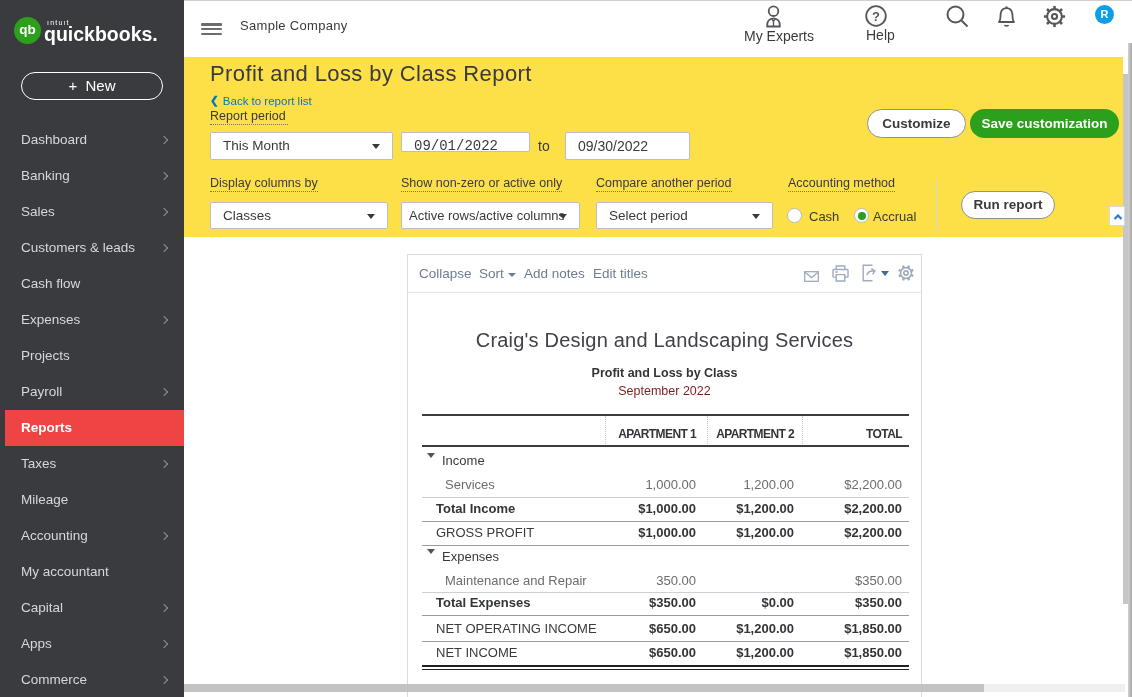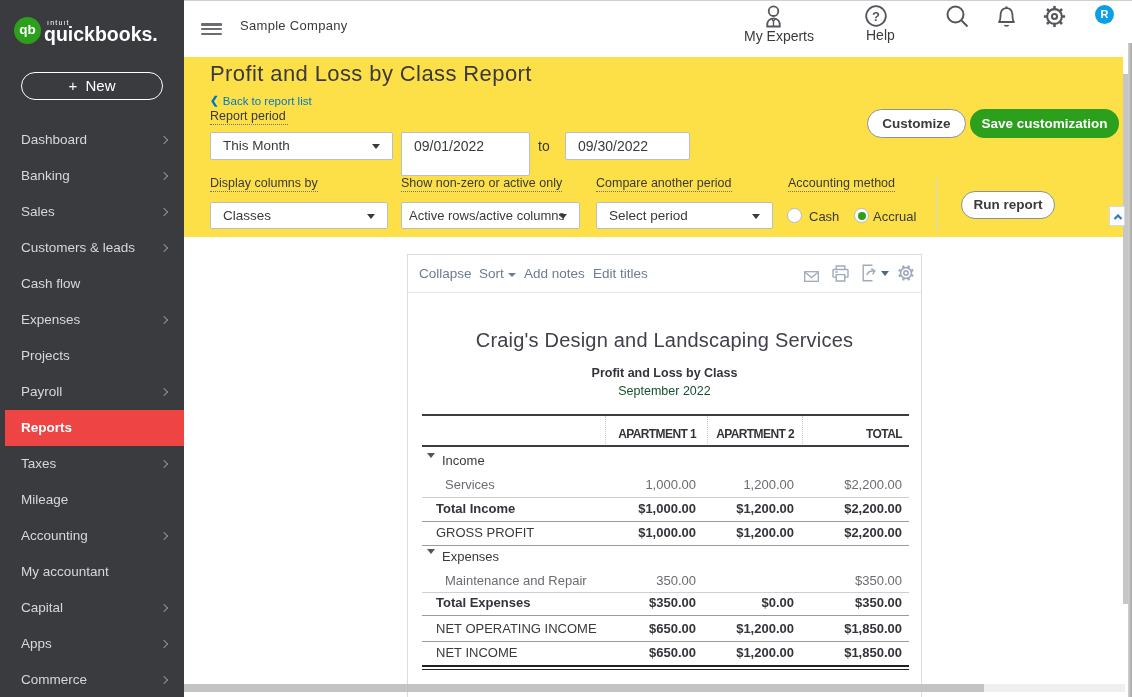--- a/index.html
+++ b/index.html
@@ -46,21 +46,21 @@
   .radio.on::after { content:""; position:absolute; left:2.5px; top:2.5px; width:8px; height:8px; border-radius:50%; background:#2ca01c; }
   #divider { position:absolute; left:752px; top:122px; width:1px; height:53px; background:#d5d8dd; }
 
   
   #reportarea { position:absolute; left:184px; top:237px; width:948px; height:460px; background:#fff; }
   #card { position:absolute; left:223px; top:17px; width:515px; height:446px; background:#fff; border:1px solid #d8dce2; }
   #cardbar { position:absolute; left:0; top:0; width:100%; height:38px; border-bottom:1px solid #e3e6ea; }
   .cblink { position:absolute; top:11px; color:#6d7c92; font-size:13.5px; }
   #rtitle { position:absolute; left:0; top:74px; width:100%; text-align:center; font-size:20px; color:#40414a; letter-spacing:0.2px; }
   #rsub { position:absolute; left:0; top:111px; width:100%; text-align:center; font-size:12.5px; font-weight:bold; color:#33343a; }
-  #rdate { position:absolute; left:0; top:129px; width:100%; text-align:center; font-size:12.5px; color:#14532d; }
+  #rdate { position:absolute; left:0; top:129px; width:100%; text-align:center; font-size:12.5px; color:#7f1d1d; }
 
   
   #rtable { position:absolute; left:14px; top:0px; width:487px; height:446px; }
   .trow { position:absolute; left:0; width:100%; height:20px; font-size:13px; }
   .trow div { position:absolute; top:0; }
   .c0 { left:0; }
   .c1 { right:213px; text-align:right; }
   .c2 { right:115px; text-align:right; }
   .c3 { right:7px;  text-align:right; }
   .thead { font-size:12px; font-weight:bold; color:#33343a; letter-spacing:-0.6px; }
@@ -166,21 +166,21 @@
   <div class="topbar-item" style="left:911px;">
     <div style="width:19px;height:19px;border-radius:50%;background:#0c9fe8;color:#fff;font-size:11px;font-weight:bold;text-align:center;line-height:19px;">R</div>
   </div>
 </div>
 
 <div id="headerzone">
   <div id="pagetitle">Profit and Loss by Class Report</div>
   <div id="backlink"><span class="bchev">❮</span>Back to report list</div>
   <div id="reportperiod" class="dotlabel" style="width:78px;">Report period</div>
   <div class="qsel" style="left:26px; top:75px; width:183px; height:28px;">This Month<span class="car"></span></div>
-  <div class="qinput" style="left:217px; top:75px; width:129px; height:44px; font-size:14px;">09/01/2022</div>
+  <div class="qinput" style="left:217px; top:75px; width:129px; height:20px; font-size:14px;font-family:Liberation Mono, monospace;">09/01/2022</div>
   <div class="abs" style="left:354px; top:81px; font-size:14px;">to</div>
   <div class="qinput" style="left:381px; top:75px; width:125px; height:28px; font-size:14px;">09/30/2022</div>
 
   <div class="flabel dotlabel" style="left:26px; top:119px;">Display columns by</div>
   <div class="flabel dotlabel" style="left:217px; top:119px;">Show non-zero or active only</div>
   <div class="flabel dotlabel" style="left:412px; top:119px;">Compare another period</div>
   <div class="flabel dotlabel" style="left:604px; top:119px;">Accounting method</div>
 
   <div class="qsel" style="left:26px; top:145px; width:178px; height:27px;">Classes<span class="car"></span></div>
   <div class="qsel" style="left:217px; top:145px; width:179px; height:27px; padding-left:7px; font-size:13px;">Active rows/active columns<span style="position:absolute; right:1px; top:1px; bottom:1px; width:14px; background:#fff;"></span><span class="car"></span></div>

